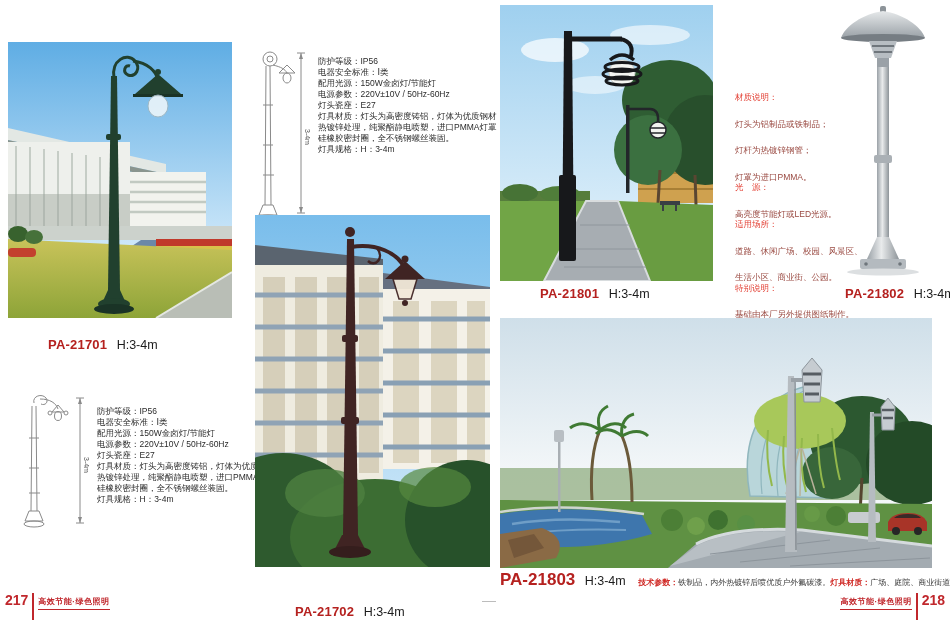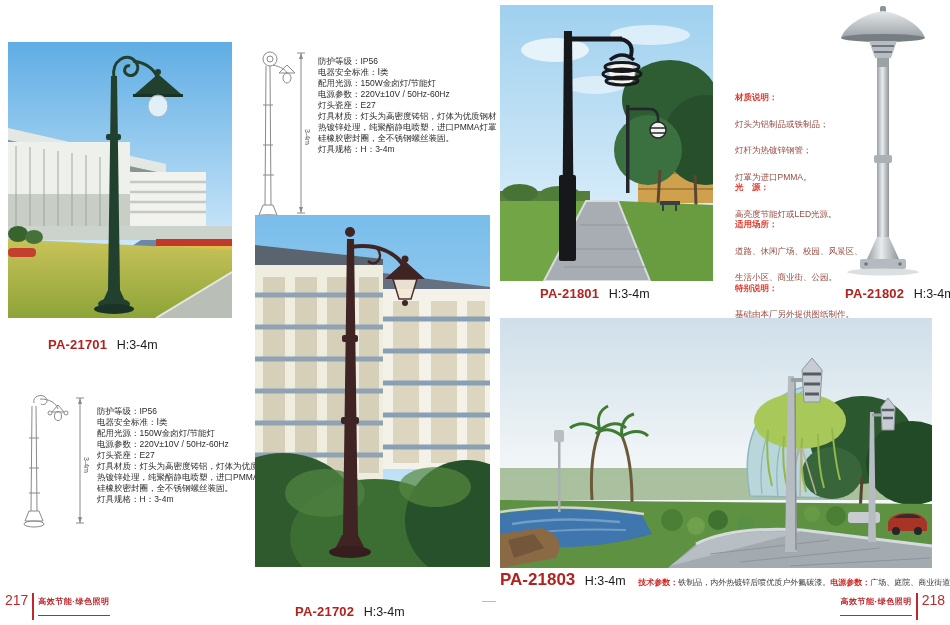--- a/index.html
+++ b/index.html
@@ -10,30 +10,30 @@
   .abs{position:absolute;}
   .photo{position:absolute;overflow:hidden;background:#eef4f8;}
   .photo svg{display:block;width:100%;height:100%;}
   .sketch{position:absolute;}
   .prod-label{position:absolute;white-space:nowrap;}
   .prod-label .pid{font-weight:bold;font-size:13px;color:#b5211f;letter-spacing:0.2px;padding-left:40px;}
   .prod-label .ph{font-size:12.5px;color:#1c1c1c;margin-left:5px;}
   .specs{position:absolute;width:187px;font-size:8.5px;line-height:11px;color:#2b2b2b;}
   .specs div{margin:0;}
   .mat-spec{position:absolute;width:138px;font-size:8.5px;line-height:10.5px;}
-  .mat-spec .mh{color:#e23a2e;font-weight:bold;}
+  .mat-spec .mh{color:#e23a2e;font-weight:normal;}
   .mat-spec .mb{color:#9a4a42;margin-top:16px;}
   .caption{position:absolute;white-space:nowrap;}
   .caption .small{font-size:8px;color:#3a3a3a;margin-left:8px;}
   .caption .small .rl{color:#d02a26;font-weight:bold;}
   .footer{position:absolute;display:flex;align-items:flex-start;}
-  .footer .pnum{font-size:14px;font-weight:normal;color:#c0272c;line-height:14px;}
+  .footer .pnum{font-size:14px;font-weight:bold;color:#c0272c;line-height:14px;}
   .footer .vbar{width:2px;height:27px;background:#c0272c;margin:0 4px;}
   .footer .slog{font-size:8px;font-weight:bold;color:#c0272c;border-bottom:1px solid #c0272c;
-    padding-bottom:8px;margin-top:3px;letter-spacing:0.5px;}
+    padding-bottom:2px;margin-top:3px;letter-spacing:0.5px;}
   .fold-dash{position:absolute;background:#bcbcbc;}
 </style>
 </head>
 <body>
 
 <div class="photo" style="left:8px;top:42px;width:224px;height:276px;">
 <svg viewBox="0 0 224 276" preserveAspectRatio="none">
   <defs>
     <linearGradient id="sky1" x1="0" y1="0" x2="0" y2="1">
       <stop offset="0" stop-color="#5fade4"></stop>
@@ -447,20 +447,20 @@
     <path d="M388,80 L395,89 L394,112 L382,112 L381,89 Z" fill="#c6ccd1" stroke="#8d959c" stroke-width="1"></path>
     <line x1="382" y1="92" x2="394" y2="92" stroke="#565c62" stroke-width="2.5"></line>
     <line x1="383" y1="100" x2="393" y2="100" stroke="#565c62" stroke-width="2.5"></line>
   </g>
 </svg>
 </div>
 
 <div class="caption" style="left:500px;top:570px;">
   <span class="pid" style="font-weight:bold;font-size:17px;color:#b5211f;">PA-21803</span>
   <span class="ph" style="font-size:12.5px;color:#1c1c1c;margin-left:5px;">H:3-4m</span>
-  <span class="small"><span class="rl">技术参数：</span><span>铁制品，内外热镀锌后喷优质户外氟碳漆。</span><span class="rl">电源参数：</span><span>广场、庭院、商业街道、别墅区等场所。</span></span>
+  <span class="small"><span class="rl">技术参数：</span><span>铁制品，内外热镀锌后喷优质户外氟碳漆。</span><span class="rl">灯具材质：</span><span>广场、庭院、商业街道、别墅区等场所。</span></span>
 </div>
 
 <div class="footer" style="right:5px;top:593px;">
   <span class="slog">高效节能·绿色照明</span>
   <span class="vbar"></span>
   <span class="pnum">218</span>
 </div>
 
 </body></html>

